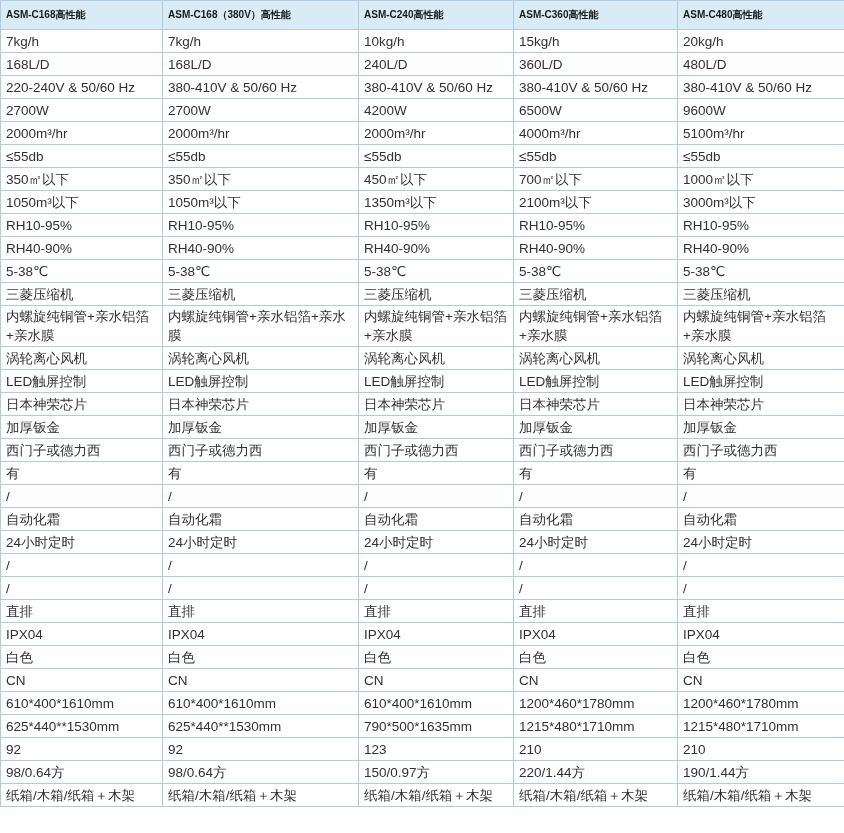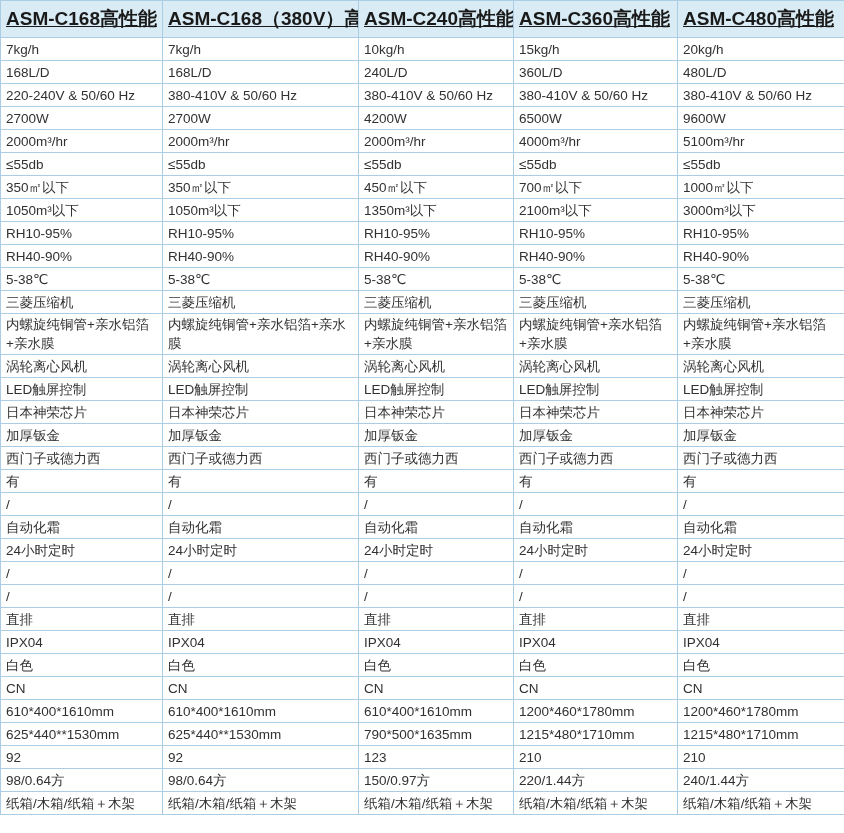--- a/index.html
+++ b/index.html
@@ -30,26 +30,25 @@
   table.spec-table th,
   table.spec-table td{
     border:1px solid var(--border);
     text-align:left;
     vertical-align:middle;
     overflow:hidden;
   }
   table.spec-table th{
     background:var(--header-bg);
     color:var(--header-text);
-    font-size:19px;
+    font-size:10px;
     font-weight:bold;
     padding:5px 4px 5px 5px;
     white-space:nowrap;
     height:18px;
-    text-decoration:underline;
   }
   table.spec-table td{
     color:var(--text);
     font-size:13.5px;
     font-weight:normal;
     line-height:19px;
     padding:1px 4px 1px 5px;
     height:20px;
     word-break:break-all;
   }
@@ -291,21 +290,21 @@
           <td>92</td>
           <td>123</td>
           <td>210</td>
           <td>210</td>
         </tr>
         <tr>
           <td>98/0.64方</td>
           <td>98/0.64方</td>
           <td>150/0.97方</td>
           <td>220/1.44方</td>
-          <td>240/1.44方</td>
+          <td>190/1.44方</td>
         </tr>
         <tr>
           <td>纸箱/木箱/纸箱＋木架</td>
           <td>纸箱/木箱/纸箱＋木架</td>
           <td>纸箱/木箱/纸箱＋木架</td>
           <td>纸箱/木箱/纸箱＋木架</td>
           <td>纸箱/木箱/纸箱＋木架</td>
         </tr>
       </tbody>
   </table>

